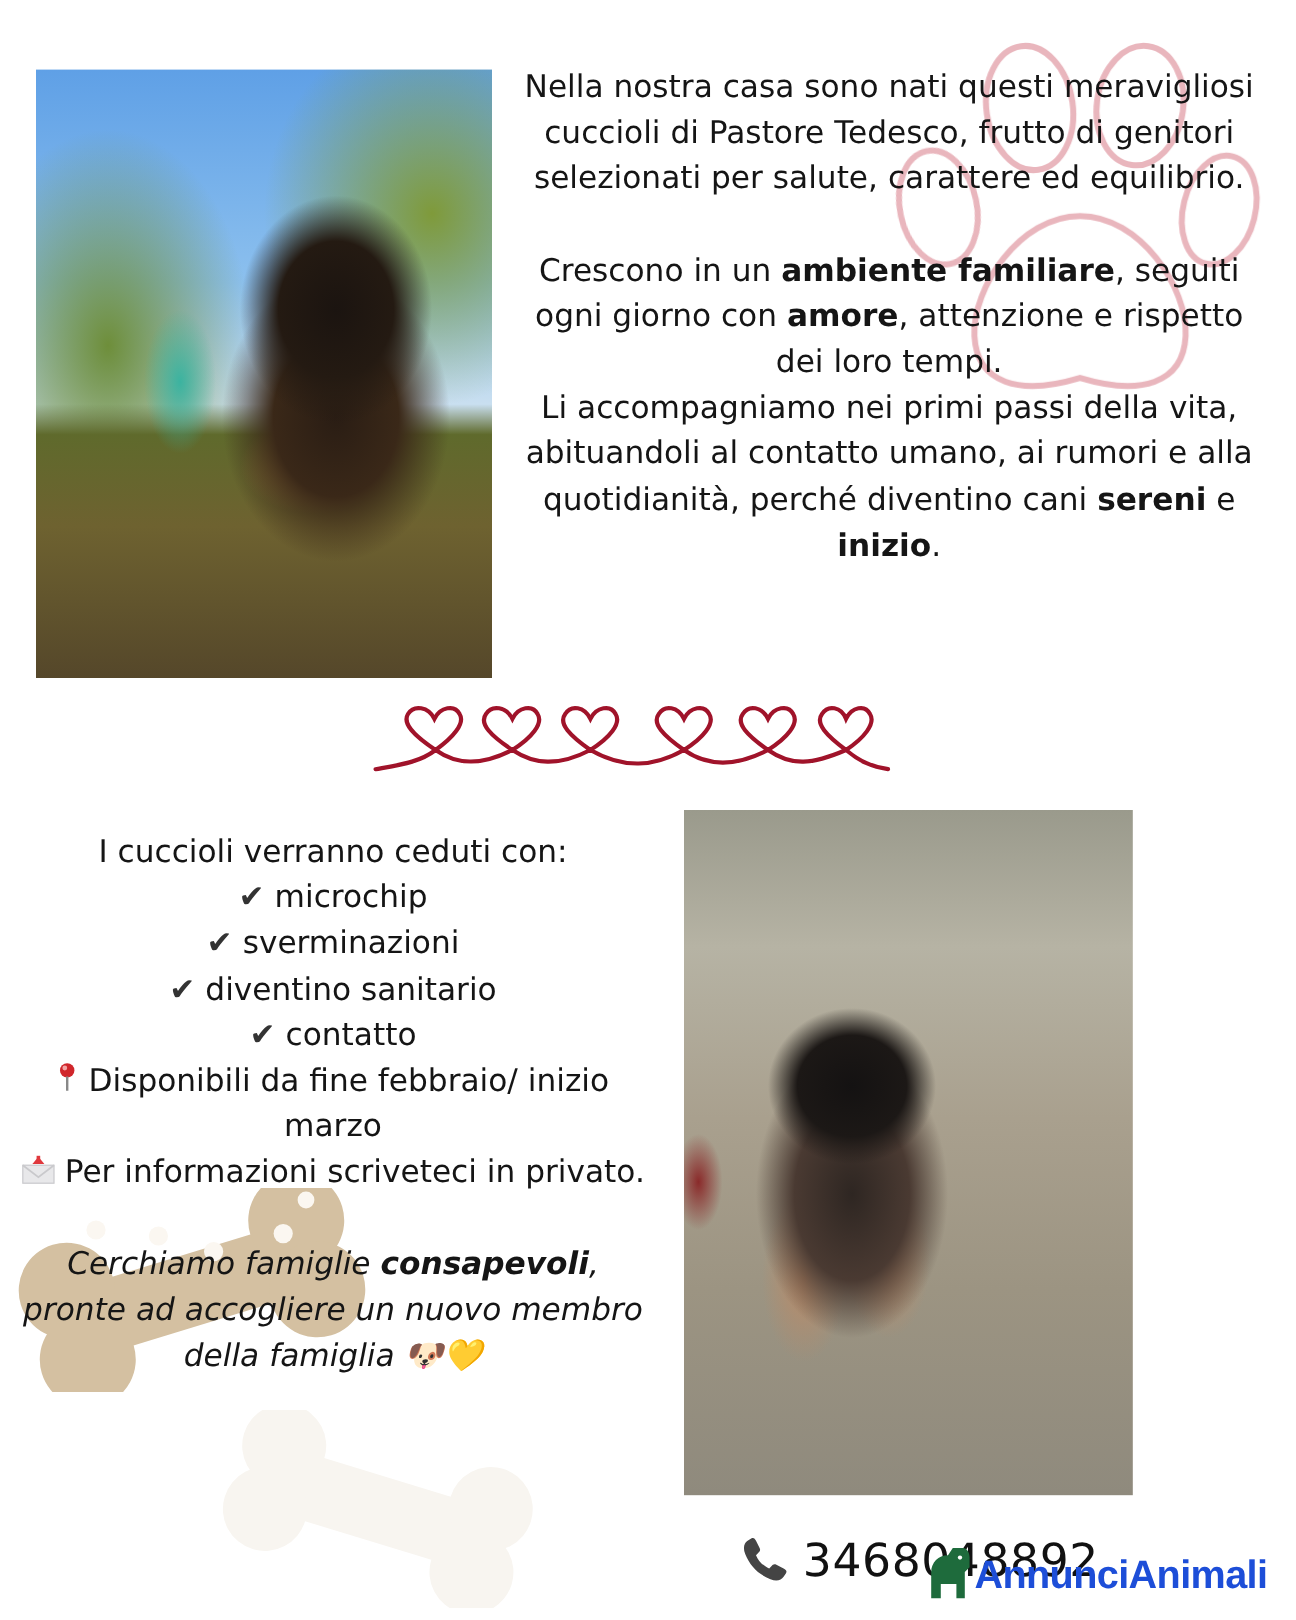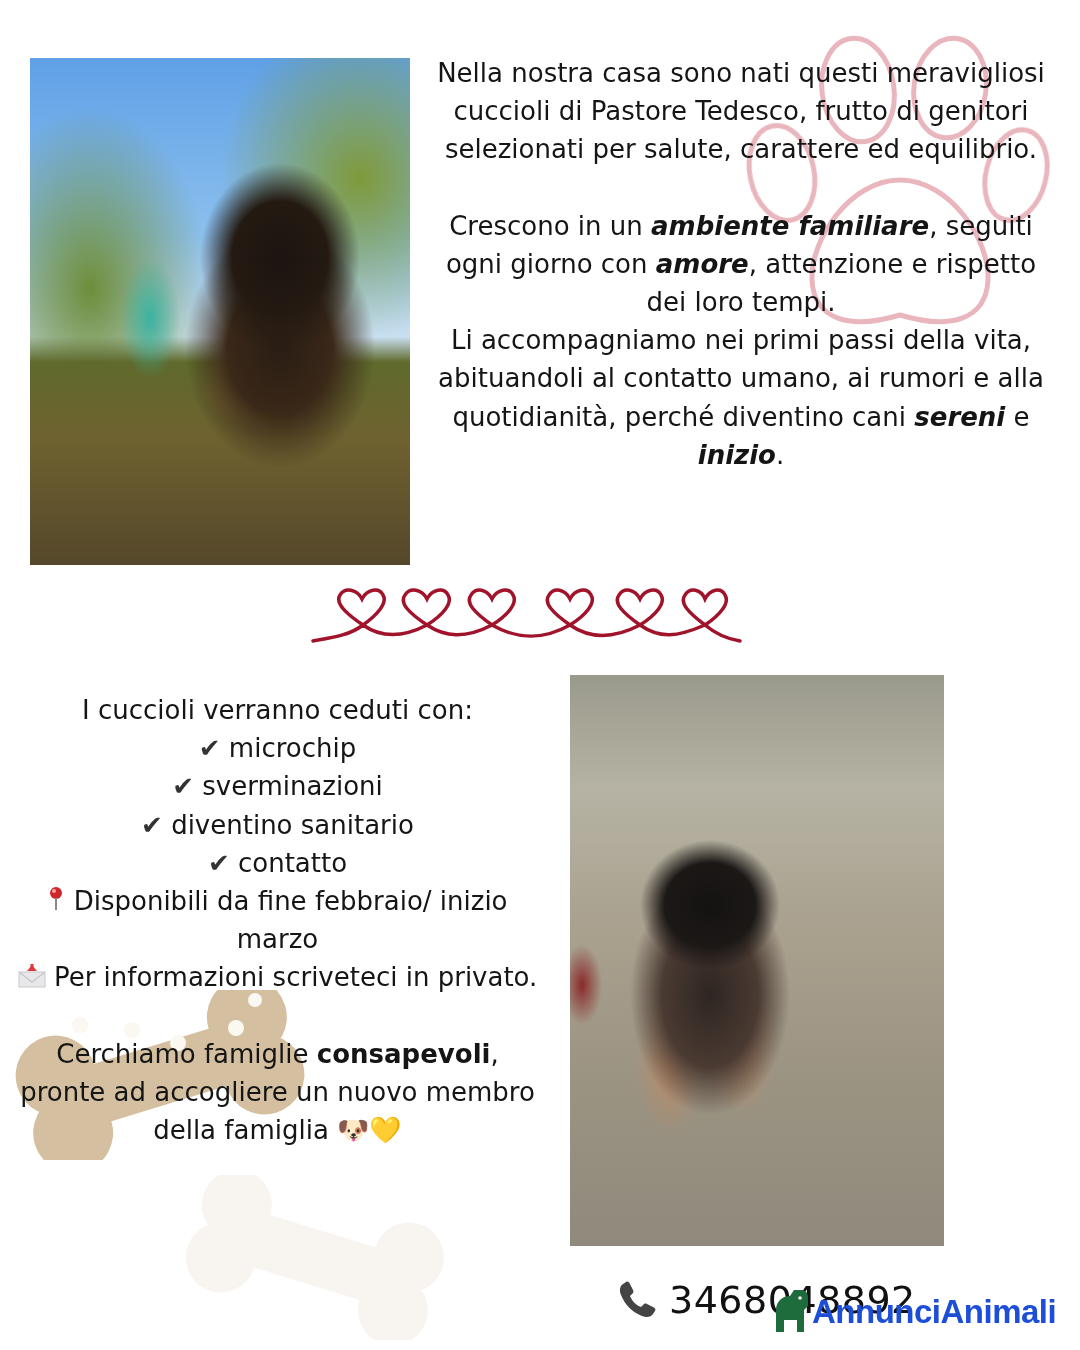--- a/index.html
+++ b/index.html
@@ -59,21 +59,21 @@
     .text-block {
       position: absolute;
       text-align: center;
       font-size: 26px;
       line-height: 38.2px;
       color: #151515;
       z-index: 2;
     }
     .text-block p { margin: 0; }
     .text-block .spacer { height: 38px; }
-    .bi { font-weight: bold; font-style: italic; }
+    .bi { font-weight: bold; }
     .b { font-weight: bold; }
 
     #intro {
       left: 430px; top: 54px; width: 622px; text-align: center;
     }
 
     #divider {
       left: 305px; top: 585px; width: 440px; height: 70px;
     }
 
@@ -218,21 +218,21 @@
   <p>
     <svg width="28" height="24" viewBox="0 0 28 24" style="vertical-align:-2px;">
       <rect x="1" y="8" width="26" height="15" fill="#e8e8ea" stroke="#c9c9cc"></rect>
       <polyline points="1,8 14,18 27,8" fill="none" stroke="#c9c9cc" stroke-width="1.5"></polyline>
       <polygon points="14,1 19,7 9,7" fill="#e0393e"></polygon>
       <rect x="12.5" y="0" width="3" height="4" fill="#e0393e"></rect>
     </svg>
     <span>Per informazioni scriveteci in privato.</span>
   </p>
   <div class="spacer"></div>
-  <p style="padding: 0 10px;"><span>Cerchiamo famiglie </span><span class="b">consapevoli</span><span>, pronte ad accogliere un nuovo membro della famiglia</span> <span class="emoji">🐶💛</span></p>
+  <p style="padding: 0 10px; font-style: italic;"><span>Cerchiamo famiglie </span><span class="b">consapevoli</span><span>, pronte ad accogliere un nuovo membro della famiglia</span> <span class="emoji">🐶💛</span></p>
 </div>
 
 <div id="contact" class="abs">
   <svg id="phone-icon" viewBox="0 0 44 44">
     <path d="M8 6 C5 8 4 12 6 17 C10 27 17 34 27 38 C32 40 36 39 38 36 L40 33 C41 31 40 30 38 29 L32 26 C30 25 29 26 28 27 L26 29 C21 27 17 23 15 18 L17 16 C18 15 19 14 18 12 L15 6 C14 4 13 3 11 4 Z" fill="#444"></path>
   </svg>
   <span id="phone-number">3468048892</span>
 </div>
 
 <div id="brand" class="abs">

